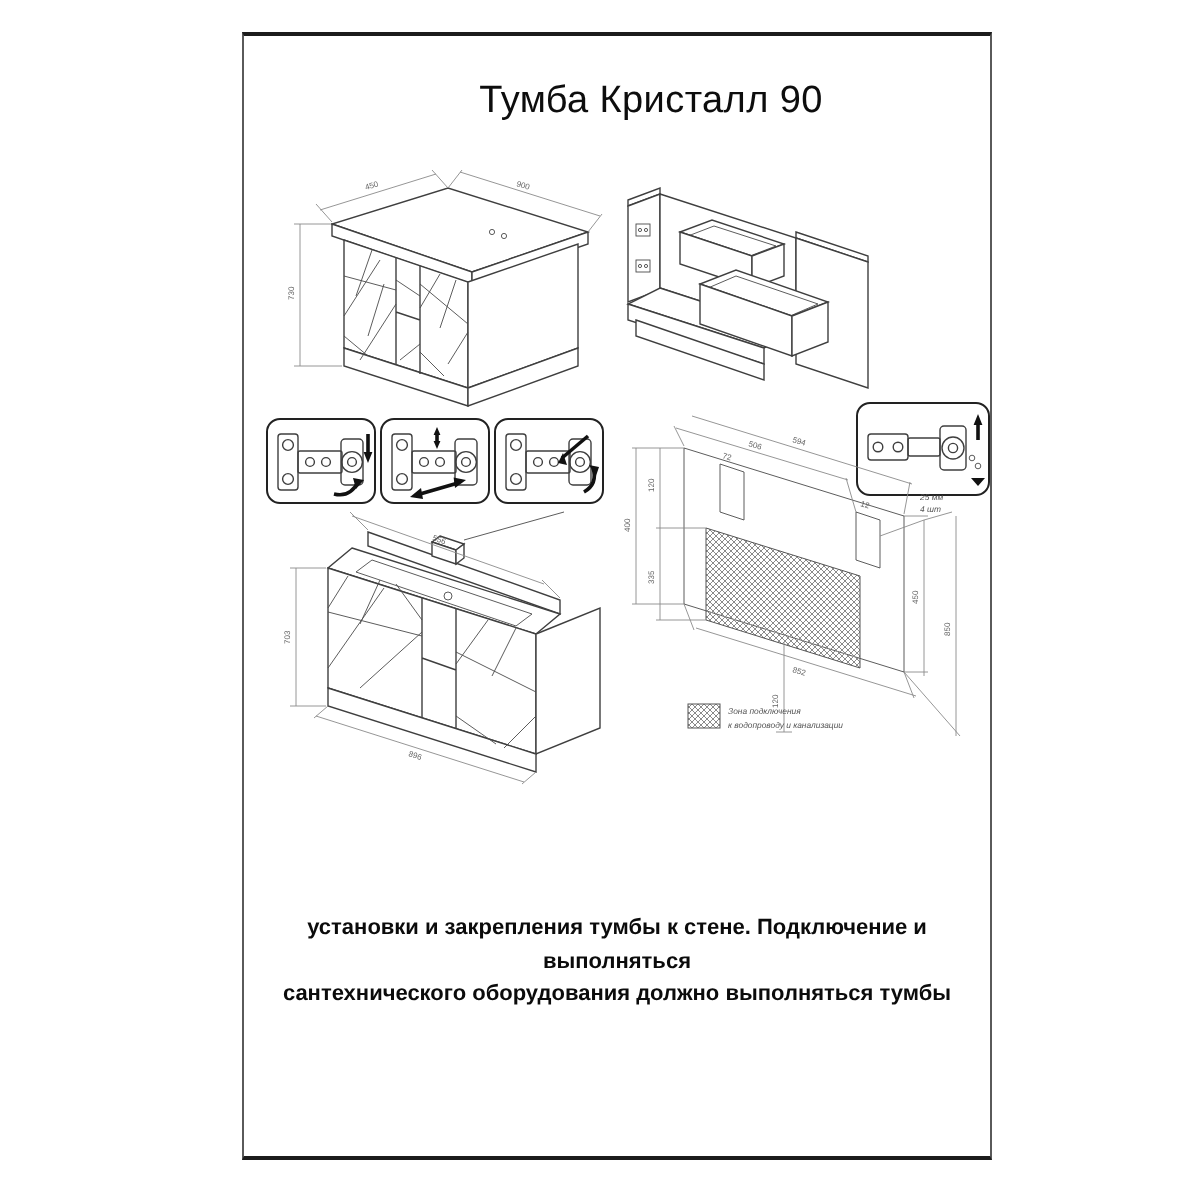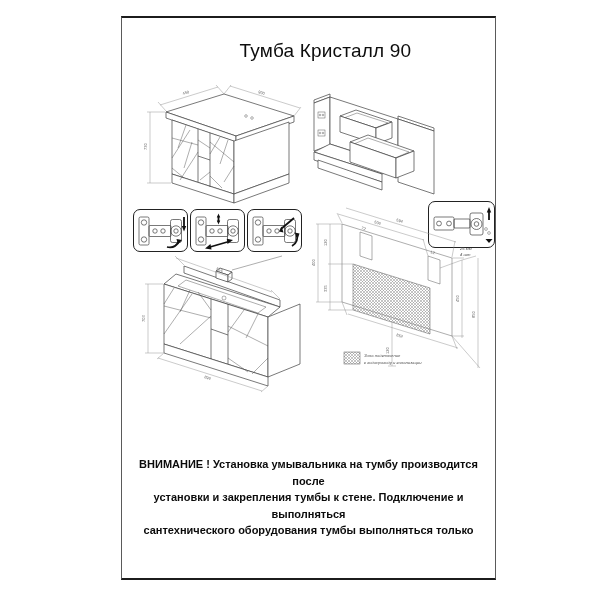--- a/index.html
+++ b/index.html
@@ -223,16 +223,15 @@
     <text class="legtx" x="156" y="48">4 шт</text>
   </g>
   <g>
     <rect x="40" y="144" width="16" height="12" fill="url(#xhatch)" stroke="#555" stroke-width="0.5"></rect>
     <text class="legtx" x="60" y="149">Зона подключения</text>
     <text class="legtx" x="60" y="156">к водопроводу и канализации</text>
   </g>
 </svg>
 
 <div class="warning">
-  <div>ВНИМАНИЕ ! Установка умывальника на тумбу производится после</div>
   <div>установки и закрепления тумбы к стене. Подключение и выполняться</div>
-  <div>сантехнического оборудования тумбы выполняться только</div>
+  <div>сантехнического оборудования должно выполняться тумбы</div>
 </div>
 
 </body></html>

